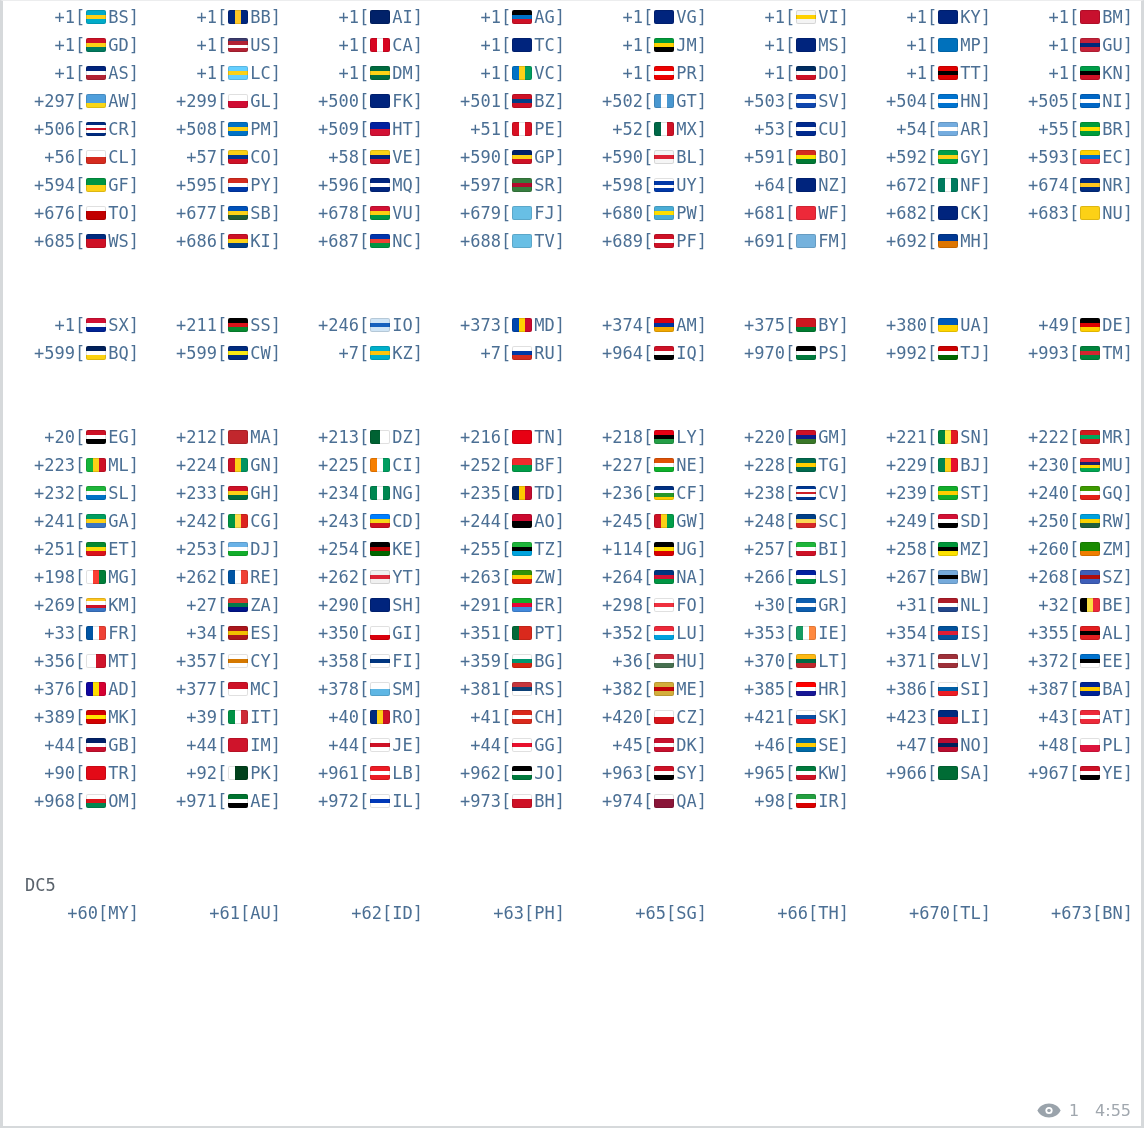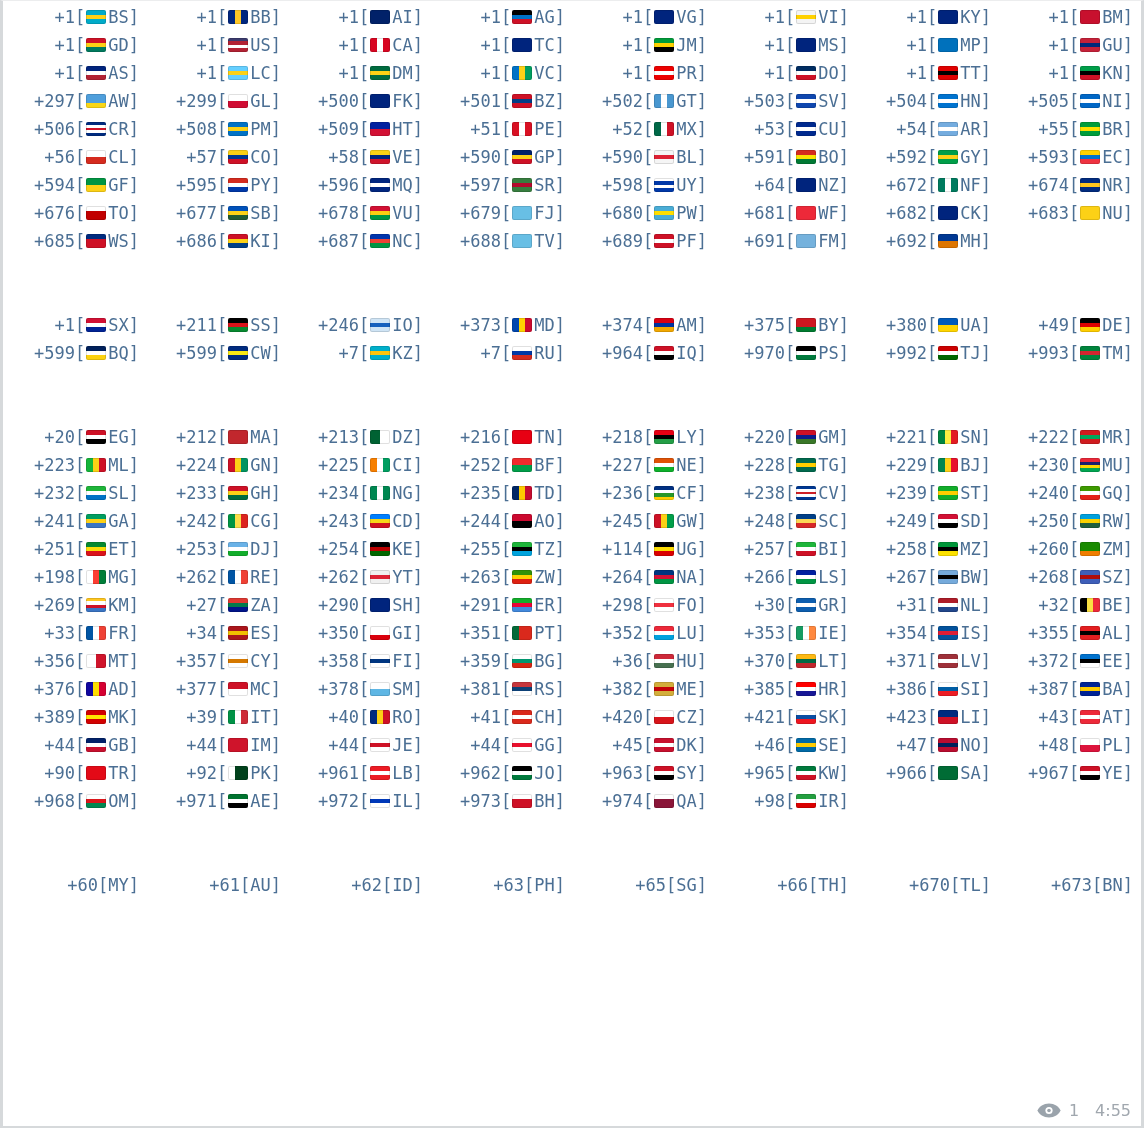--- a/index.html
+++ b/index.html
@@ -1086,20 +1086,21 @@
             <span class="t">QA]</span>
           </span>
           <span class="cell">
             <span class="t">+98[</span>
             <span class="flag" style="background: linear-gradient(rgb(35, 159, 64) 0%, rgb(35, 159, 64) 33.3%, rgb(255, 255, 255) 33.3%, rgb(255, 255, 255) 66.7%, rgb(218, 0, 0) 66.7%, rgb(218, 0, 0) 100%);"></span>
             <span class="t">IR]</span>
           </span>
         </div>
       </div>
       <div class="section">
+        <div class="sec-title">DC5</div>
         <div class="row">
           <span class="cell">
             <span class="t">+60[</span>
             <span class="t">MY]</span>
           </span>
           <span class="cell">
             <span class="t">+61[</span>
             <span class="t">AU]</span>
           </span>
           <span class="cell">

